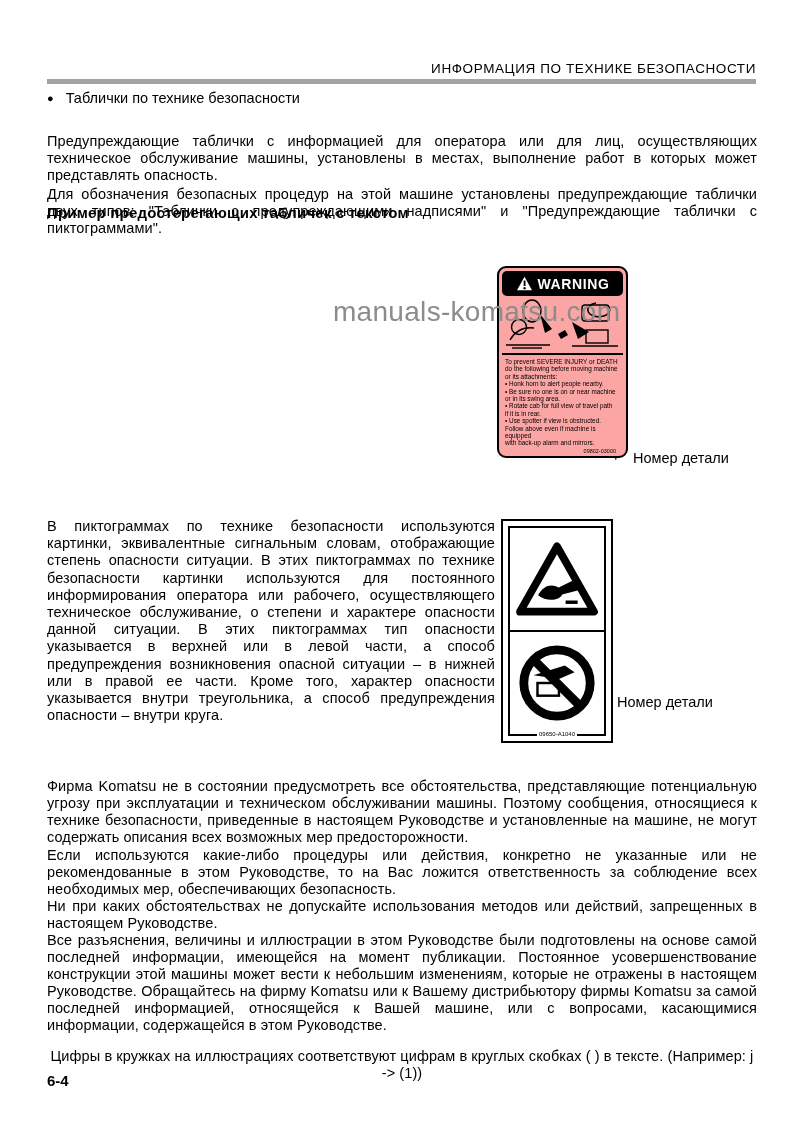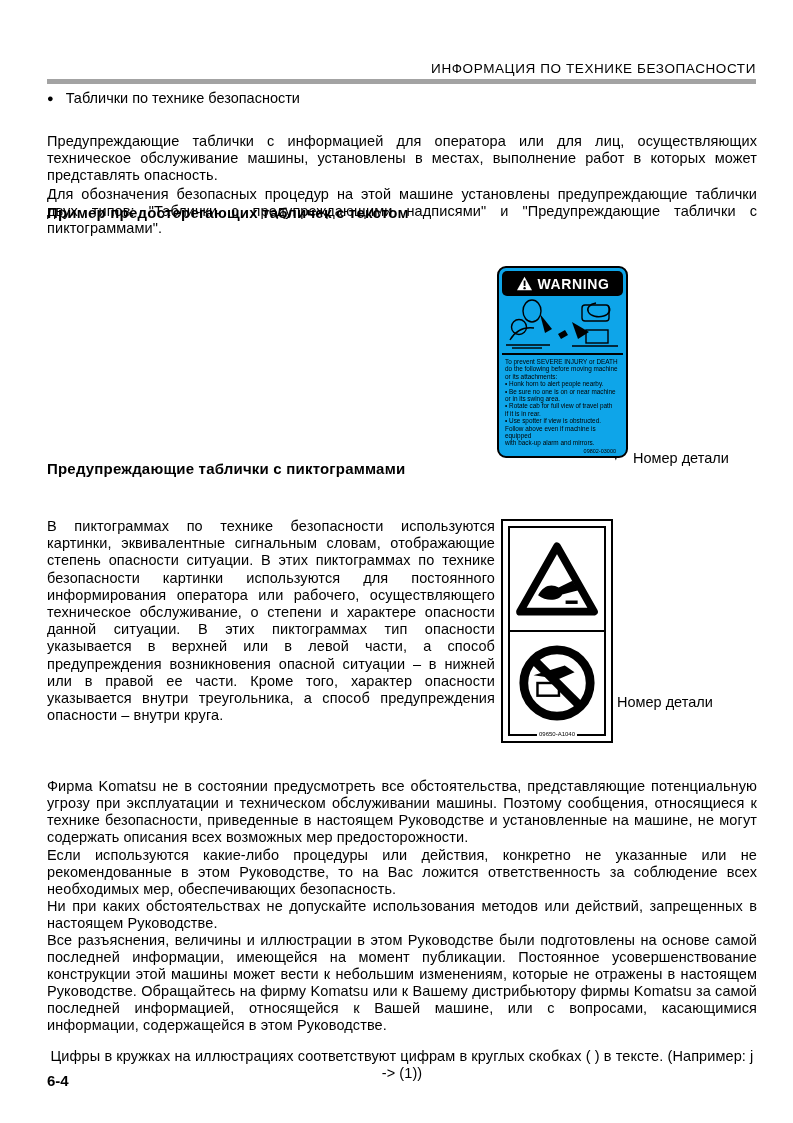--- a/index.html
+++ b/index.html
@@ -19,21 +19,21 @@
      letter-spacing:0.1px;text-align:justify;margin-top:20px;}
   .p.noj{text-align:center;}
   .h-bold{position:absolute;left:47px;font-size:15px;font-weight:bold;letter-spacing:0.2px;}
   .bullet-line{position:absolute;left:47px;top:90px;font-size:14.5px;display:flex;align-items:center;gap:12px;}
   .bullet-glyph{font-size:11px;line-height:1;}
   .pagenum{position:absolute;left:47px;top:1072px;font-size:15px;font-weight:bold;}
   
   .watermark{position:absolute;left:333px;top:296px;font-size:28px;color:#8c8c8c;letter-spacing:0.3px;z-index:5;}
   
   .wl{position:absolute;left:497px;top:266px;width:131px;height:192px;border:2px solid #000;
-      border-radius:9px;background:#0ea5e9;padding:3px;box-sizing:border-box;z-index:2;}
+      border-radius:9px;background:#fca5a5;padding:3px;box-sizing:border-box;z-index:2;}
   .wl-band{height:25px;background:#000;border-radius:5px;display:flex;align-items:center;
            justify-content:center;gap:5px;}
   .wl-band .wl-title{color:#fff;font-weight:bold;font-size:14px;letter-spacing:0.6px;}
   .wl-art{height:57px;border-bottom:2px solid #000;position:relative;overflow:hidden;}
   .wl-text{padding:3px 2px 0 3px;font-size:6.4px;line-height:7.4px;letter-spacing:0;}
   .wl-part{position:absolute;bottom:2px;right:10px;font-size:5.5px;letter-spacing:0;}
   
   .pl{position:absolute;left:501px;top:519px;width:112px;height:224px;border:2px solid #000;
       background:#fff;padding:5px;box-sizing:border-box;z-index:2;}
   .pl-inner{height:100%;border:2px solid #000;box-sizing:border-box;display:flex;
@@ -59,20 +59,21 @@
 
   <div class="bullet-line">
     <span class="bullet-glyph">●</span>
     <span>Таблички по технике безопасности</span>
   </div>
 
   <div class="p" style="top:113px">Предупреждающие таблички с информацией для оператора или для лиц, осуществляющих техническое обслуживание машины, установлены в местах, выполнение работ в которых может представлять опасность.</div>
   <div class="p" style="top:166px">Для обозначения безопасных процедур на этой машине установлены предупреждающие таблички двух типов: "Таблички с предупреждающими надписями" и "Предупреждающие таблички с пиктограммами".</div>
   <div class="h-bold" style="top:204px">Пример предостерегающих табличек с текстом</div>
 
+  <div class="watermark">manuals-komatsu.com</div>
 
   <div class="wl">
     <div class="wl-band">
       <span style="display:inline-flex;">
         <svg width="17" height="15" viewBox="0 0 20 18">
           <polygon points="10,1 19,17 1,17" fill="#ffffff"></polygon>
           <rect x="9" y="5.5" width="2.2" height="6.5" fill="#000000"></rect>
           <circle cx="10.1" cy="14.6" r="1.4" fill="#000000"></circle>
         </svg>
       </span>
@@ -110,21 +111,20 @@
       <div>• Use spotter if view is obstructed.</div>
       <div>Follow above even if machine is equipped</div>
       <div>with back-up alarm and mirrors.</div>
     </div>
     <div class="wl-part">09802-03000</div>
   </div>
 
   <span class="pointer up-left" style="left:609px;top:447px">➤</span>
   <span class="note-text" style="left:633px;top:450px">Номер детали</span>
 
-  <div class="h-bold" style="top:460px">Предупреждающие таблички с пиктограммами</div>
   <div class="p" style="top:498px;width:448px;line-height:17.2px">В пиктограммах по технике безопасности используются картинки, эквивалентные сигнальным словам, отображающие степень опасности ситуации. В этих пиктограммах по технике безопасности картинки используются для постоянного информирования оператора или рабочего, осуществляющего техническое обслуживание, о степени и характере опасности данной ситуации. В этих пиктограммах тип опасности указывается в верхней или в левой части, а способ предупреждения возникновения опасной ситуации – в нижней или в правой ее части. Кроме того, характер опасности указывается внутри треугольника, а способ предупреждения опасности – внутри круга.</div>
 
   <div class="pl">
     <div class="pl-inner">
       <div class="pl-top">
         <span style="display:inline-flex;">
           <svg width="86" height="78" viewBox="0 0 100 90">
             <polygon points="50,7 93,83 7,83" fill="#ffffff" stroke="#000000" stroke-width="9" stroke-linejoin="round"></polygon>
             <g fill="#000000">
               <path d="M28,64 c6,-12 16,-14 24,-9 l16,-8 7,11 -19,5 c-3,7 -18,9 -28,1 z"></path>

